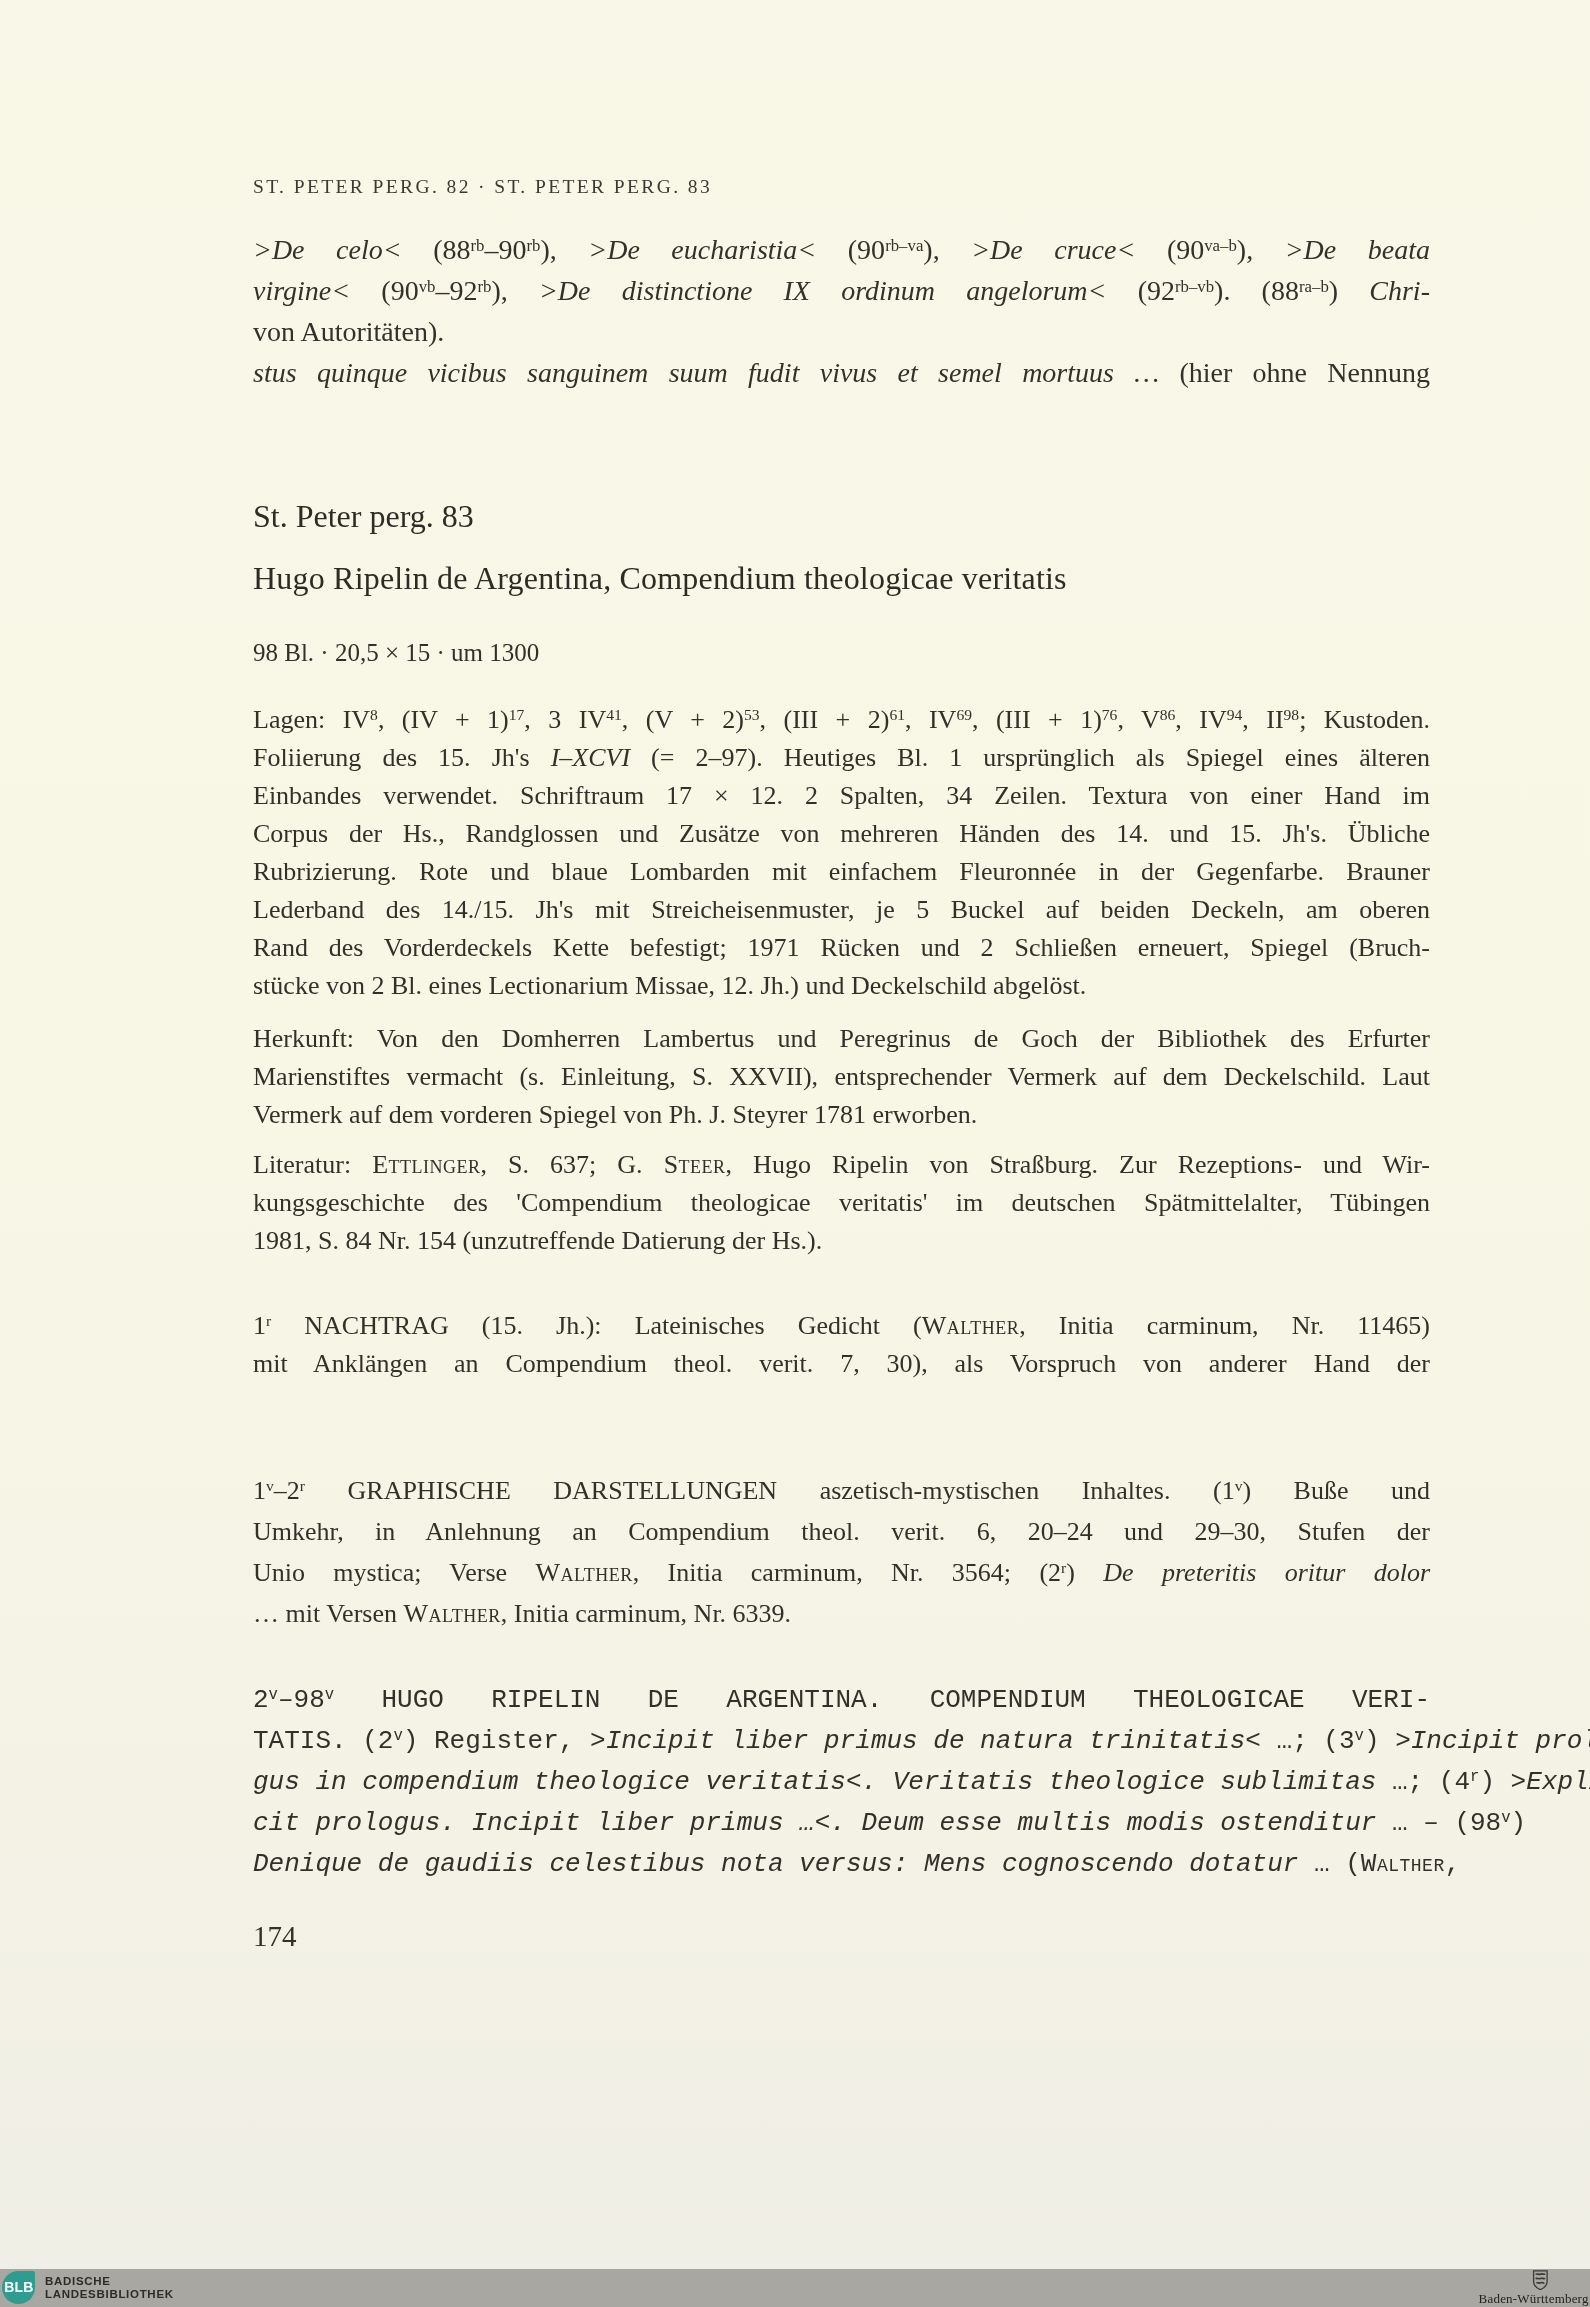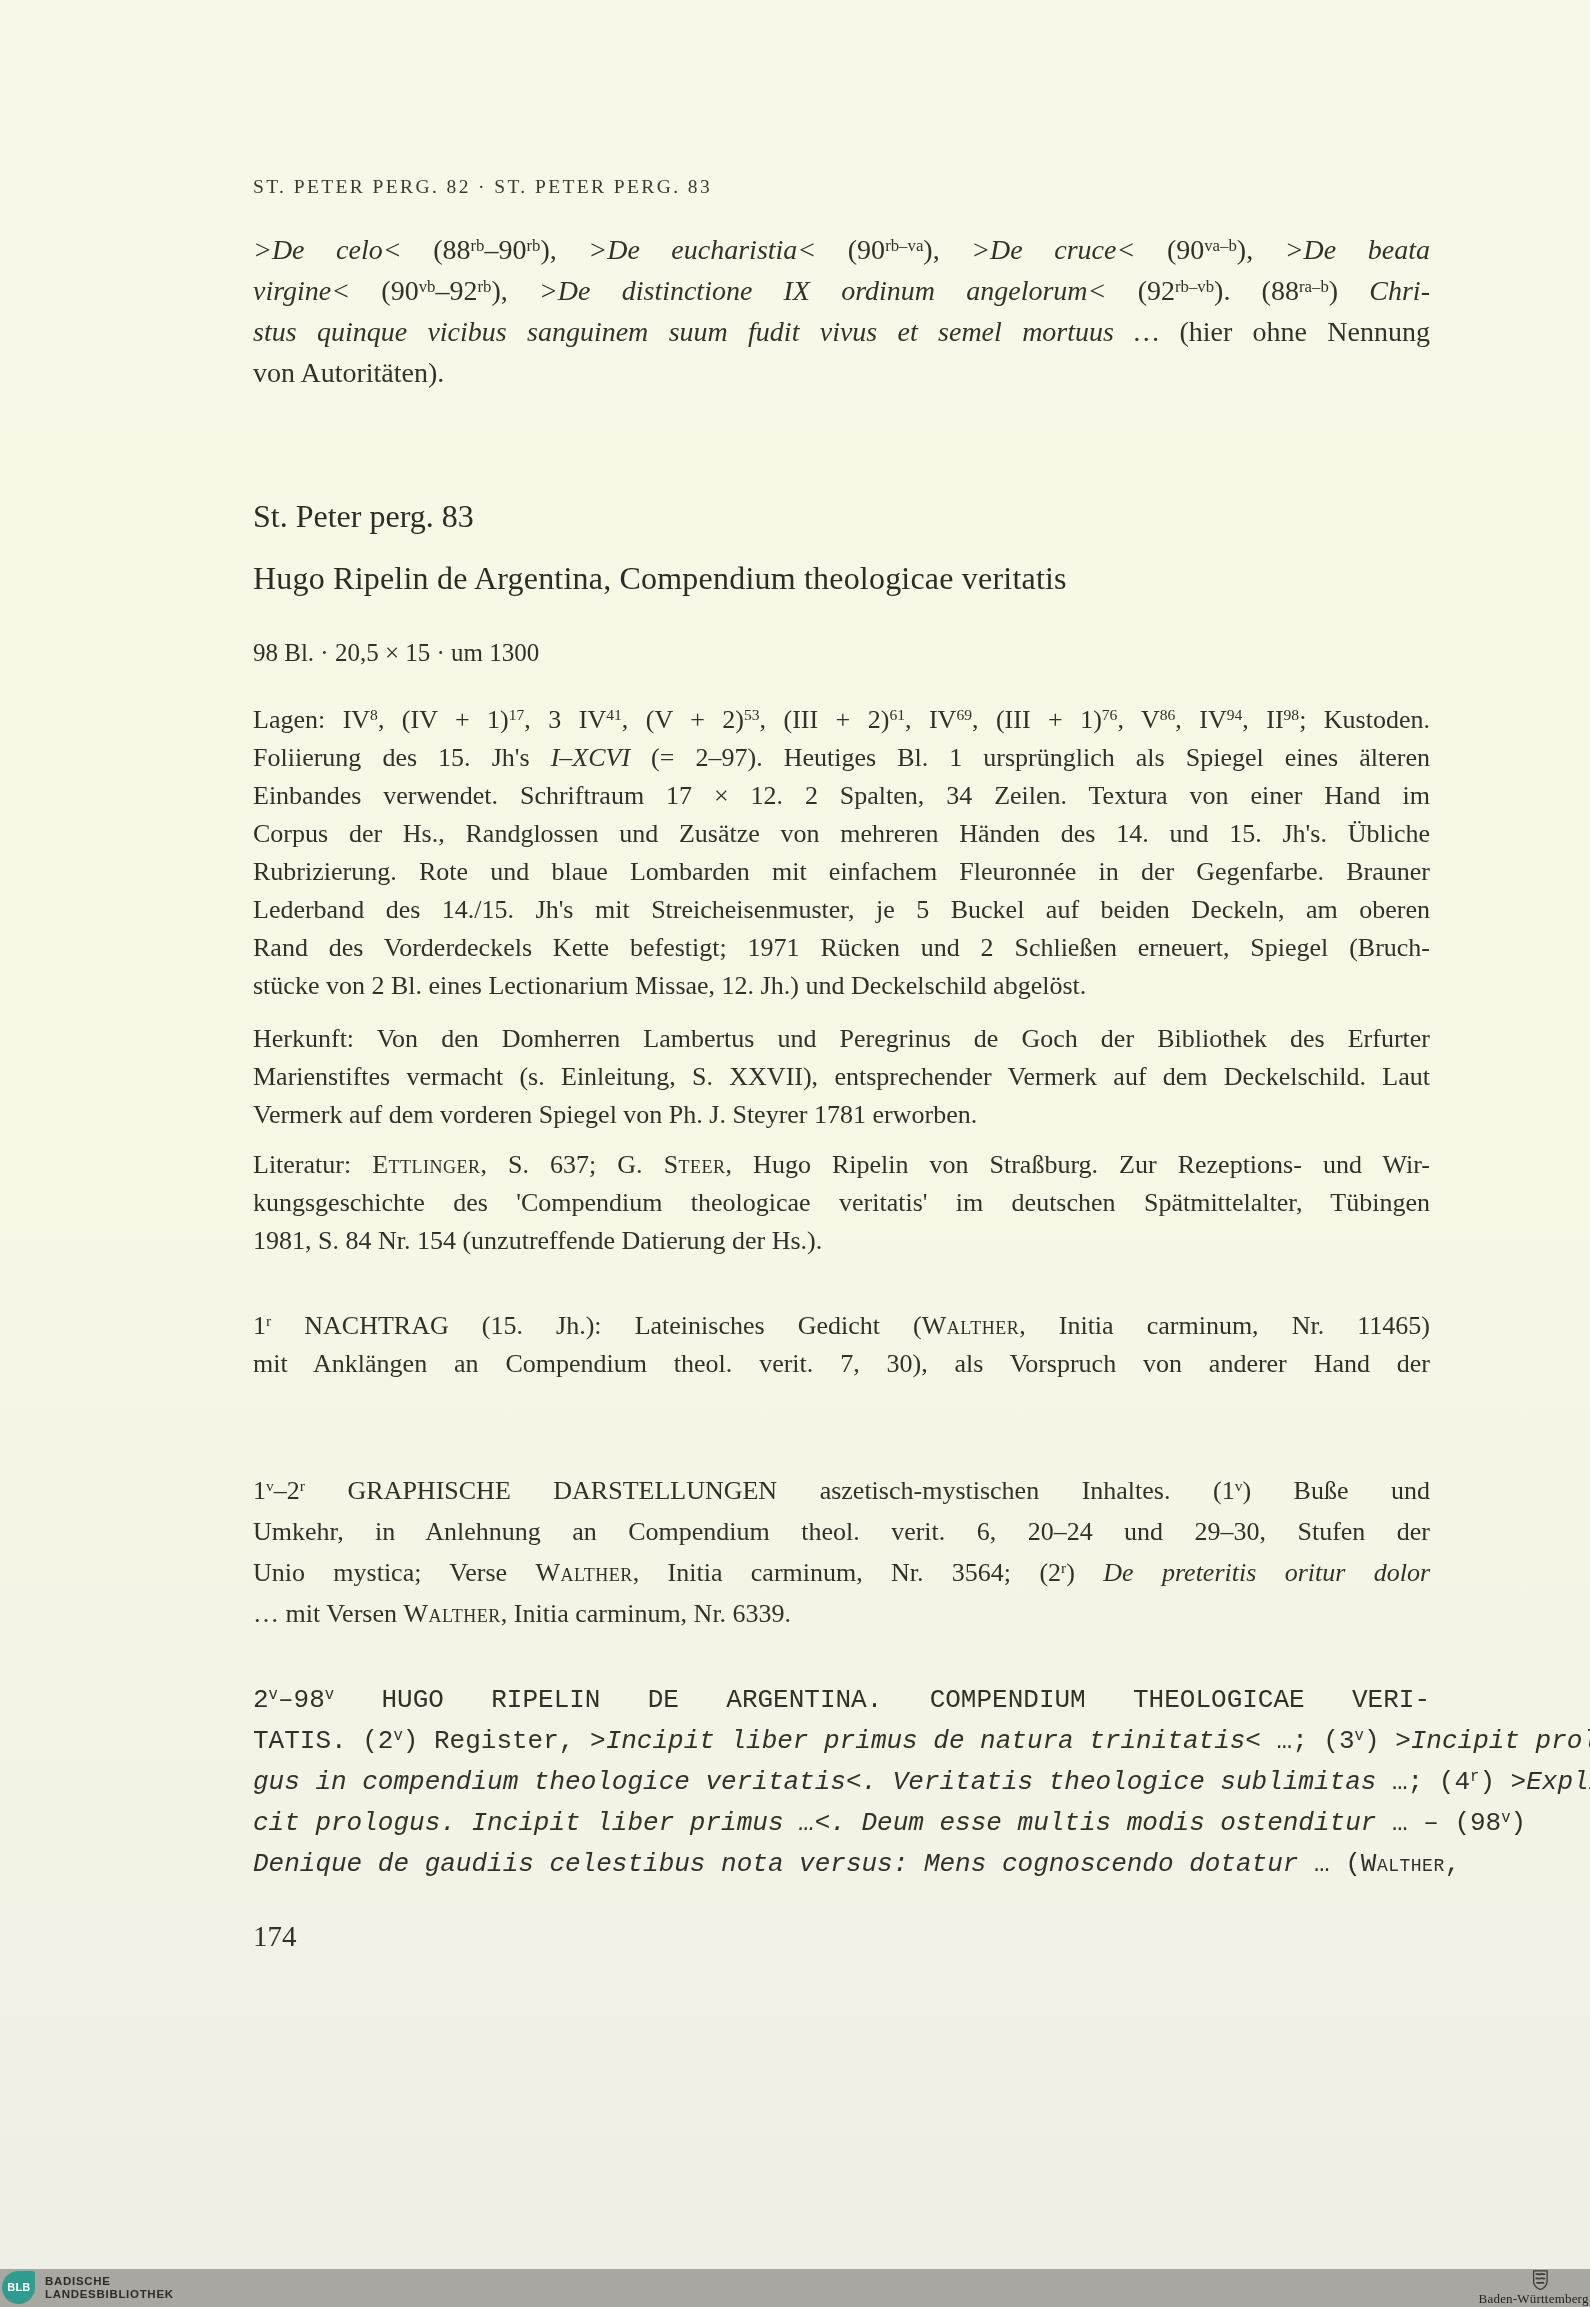--- a/index.html
+++ b/index.html
@@ -34,43 +34,43 @@
   
   .footer-bar{
     position:absolute;left:0;top:2269px;width:1591px;height:38px;
     background:#a8a7a2;font-family:"Liberation Sans",sans-serif;
   }
   .blb-logo{
     position:absolute;left:2.4px;top:1.6px;width:33px;height:33px;background:#2e9c8e;
     border-radius:50% 2.4px 50% 50%;
     display:flex;align-items:center;justify-content:center;
   }
-  .blb-logo .acronym{color:#ffffff;font-weight:bold;font-size:11px;letter-spacing:0.2px;}
+  .blb-logo .acronym{color:#ffffff;font-weight:bold;font-size:14px;letter-spacing:0.2px;}
   .library-name{
     position:absolute;left:45px;top:5.6px;font-weight:bold;font-size:11.5px;
     line-height:13px;letter-spacing:0.7px;color:#2c2c29;
   }
   .bw-crest{position:absolute;left:1532px;top:0.8px;width:16.7px;height:20.7px;}
   .state-label{
     position:absolute;right:2.4px;top:21.5px;
     font-family:"Liberation Serif",serif;font-size:13px;color:#232321;letter-spacing:0.2px;
   }
 </style>
 </head>
 <body>
 
 <div class="page">
 
   <div class="block running-header">ST. PETER PERG. 82 · ST. PETER PERG. 83</div>
 
   <div class="block para intro">
       <div class="line"><span class="it">&gt;De celo&lt; </span><span>(88</span><sup>rb</sup><span>–90</span><sup>rb</sup><span>), </span><span class="it">&gt;De eucharistia&lt; </span><span>(90</span><sup>rb–va</sup><span>), </span><span class="it">&gt;De cruce&lt; </span><span>(90</span><sup>va–b</sup><span>), </span><span class="it">&gt;De beata</span></div>
       <div class="line"><span class="it">virgine&lt; </span><span>(90</span><sup>vb</sup><span>–92</span><sup>rb</sup><span>), </span><span class="it">&gt;De distinctione IX ordinum angelorum&lt; </span><span>(92</span><sup>rb–vb</sup><span>). (88</span><sup>ra–b</sup><span>) </span><span class="it">Chri-</span></div>
+      <div class="line last"><span>von Autoritäten).</span></div>
       <div class="line"><span class="it">stus quinque vicibus sanguinem suum fudit vivus et semel mortuus …</span><span> (hier ohne Nennung</span></div>
-      <div class="line last"><span>von Autoritäten).</span></div>
     </div>
 
   <div class="block shelfmark-heading">St. Peter perg. 83</div>
   <div class="block entry-title">Hugo Ripelin de Argentina, Compendium theologicae veritatis</div>
   <div class="block entry-meta">98 Bl. · 20,5 × 15 · um 1300</div>
 
   <div class="block para body-para lagen">
       <div class="line"><span>Lagen: IV</span><sup>8</sup><span>, (IV + 1)</span><sup>17</sup><span>, 3 IV</span><sup>41</sup><span>, (V + 2)</span><sup>53</sup><span>, (III + 2)</span><sup>61</sup><span>, IV</span><sup>69</sup><span>, (III + 1)</span><sup>76</sup><span>, V</span><sup>86</sup><span>, IV</span><sup>94</sup><span>, II</span><sup>98</sup><span>; Kustoden.</span></div>
       <div class="line"><span>Foliierung des 15. Jh's </span><span class="it">I–XCVI</span><span> (= 2–97). Heutiges Bl. 1 ursprünglich als Spiegel eines älteren</span></div>
       <div class="line"><span>Einbandes verwendet. Schriftraum 17 × 12. 2 Spalten, 34 Zeilen. Textura von einer Hand im</span></div>

